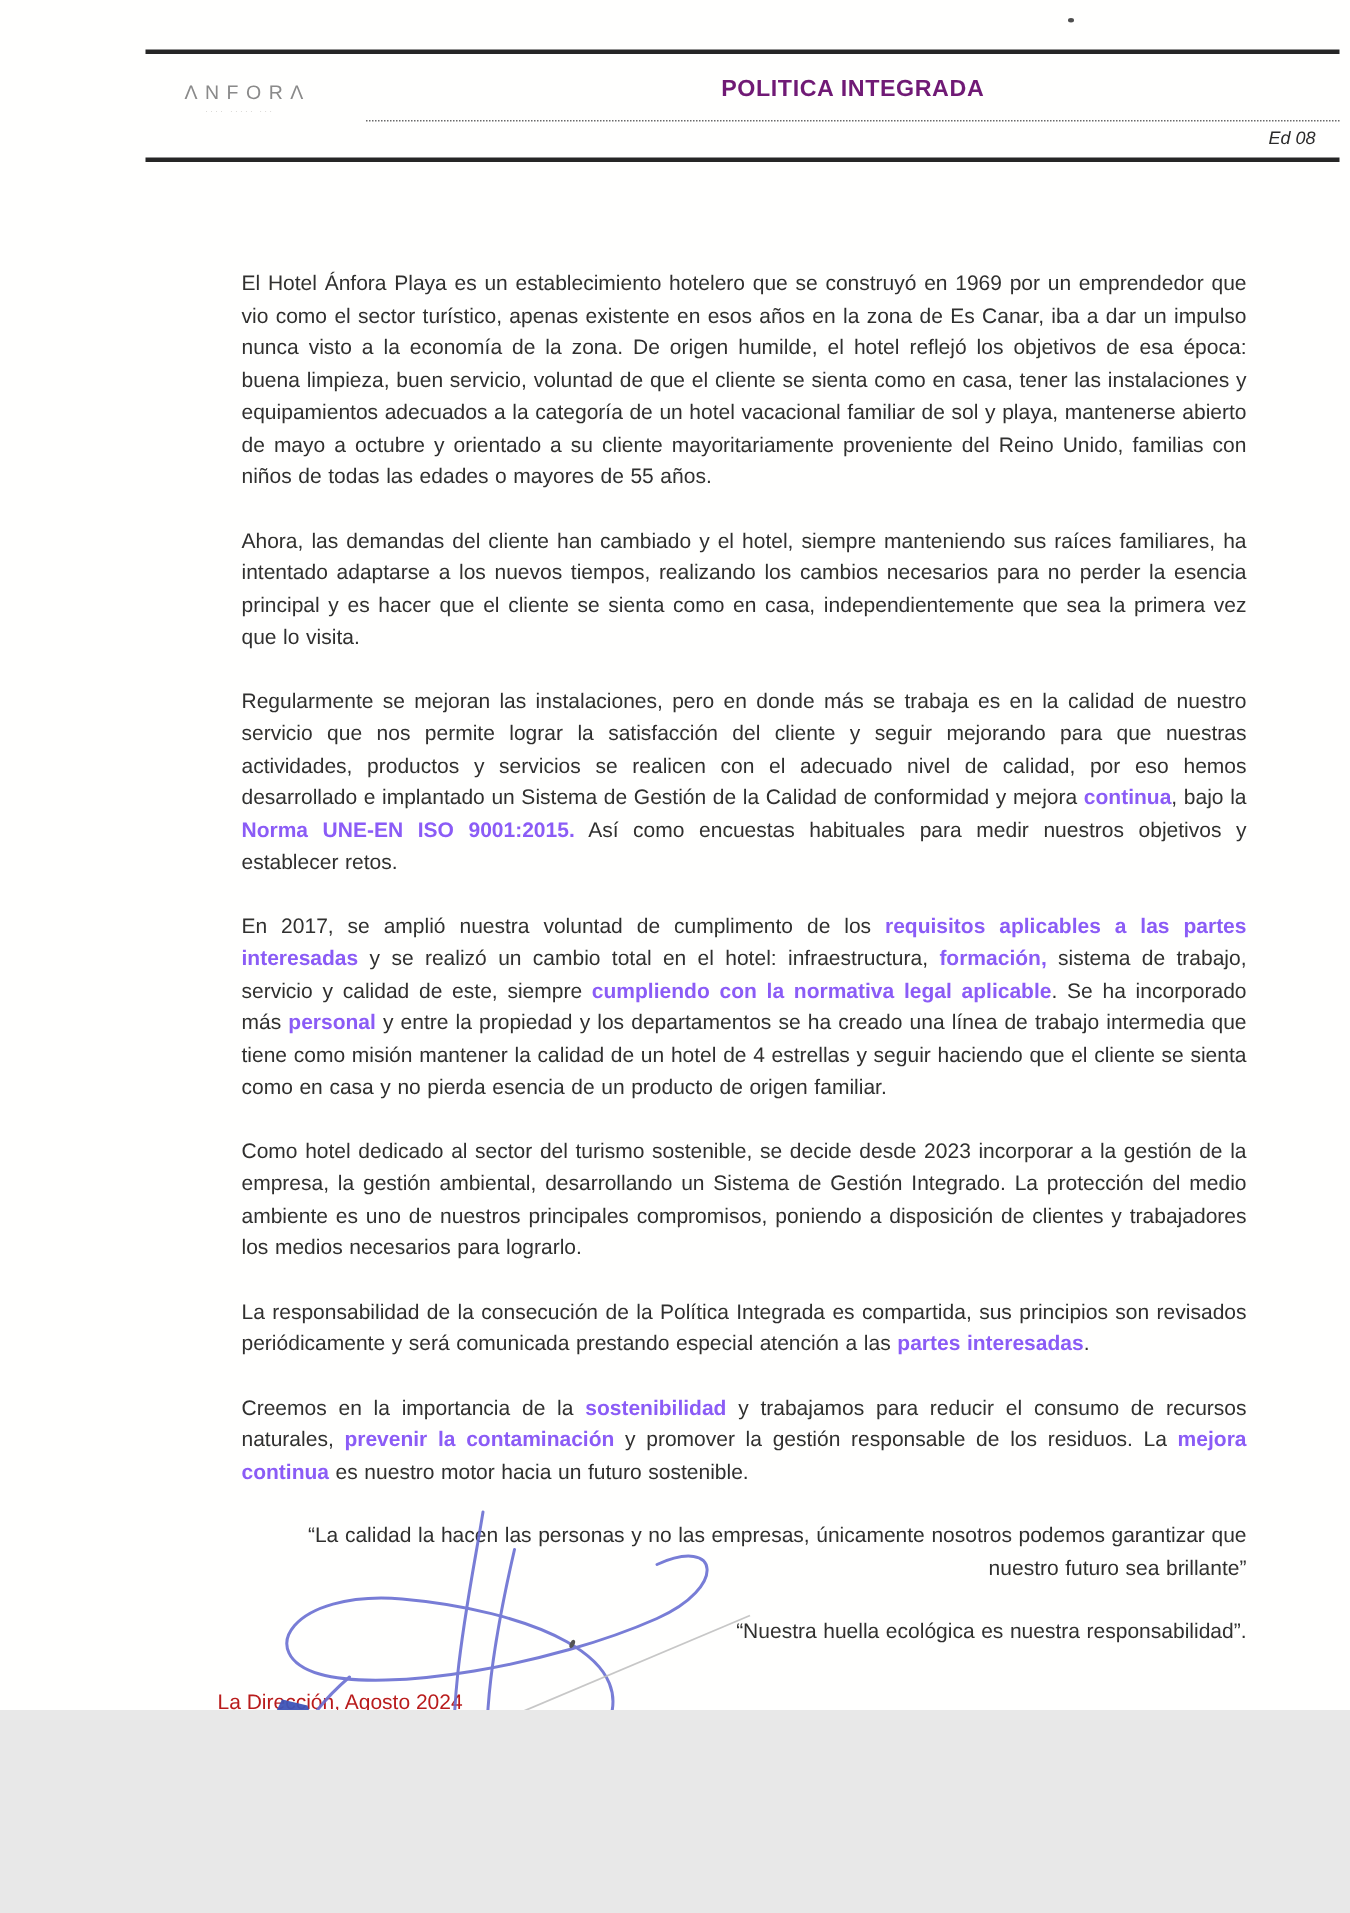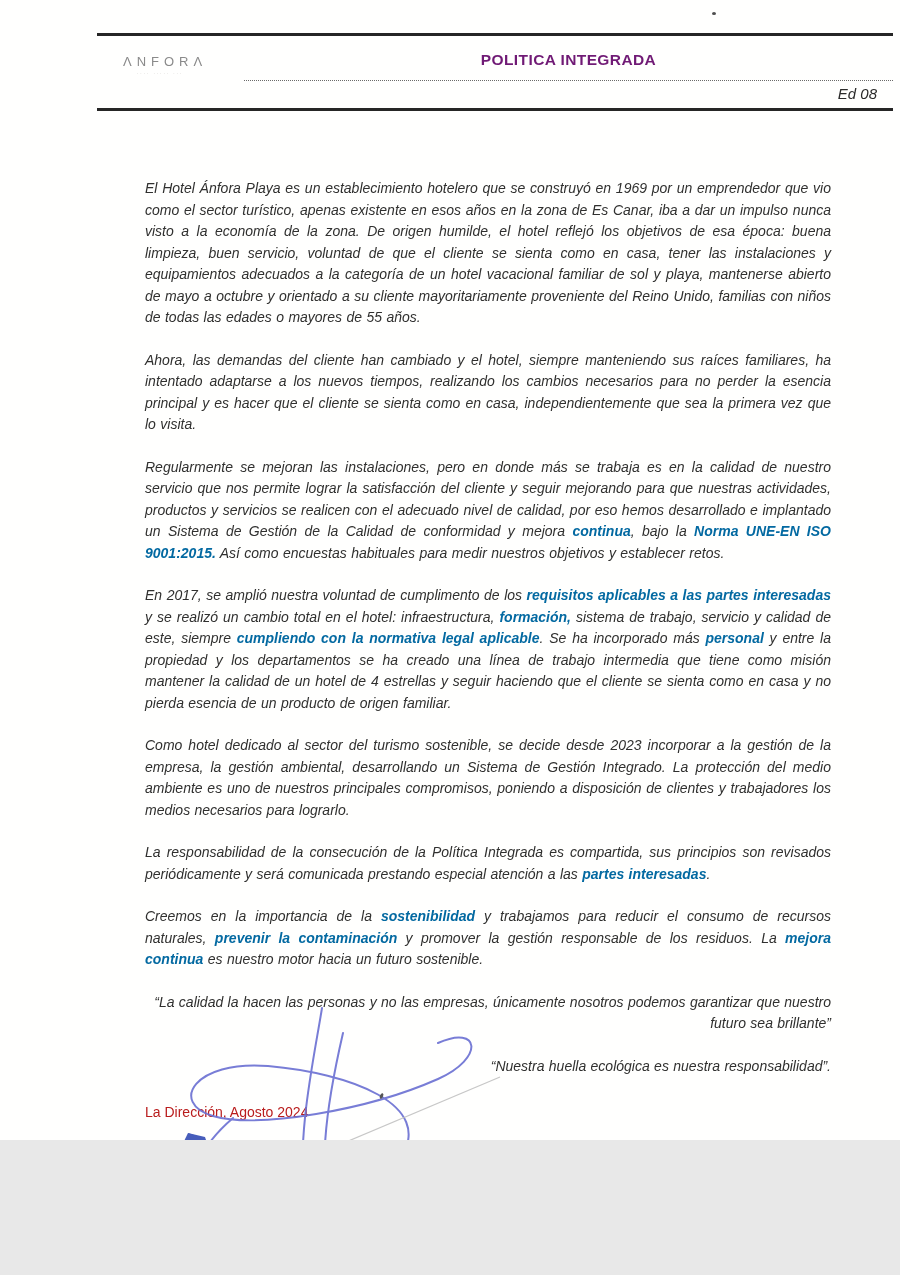--- a/index.html
+++ b/index.html
@@ -17,31 +17,31 @@
   .header-inner { display:flex; }
   .logo-cell { width:147px; padding:18px 0 6px 26px; }
   .logo-text { font-size:13px; letter-spacing:5px; color:#8a8a8a; font-weight:400; }
   .logo-sub { font-size:4px; letter-spacing:2px; color:#b5b0ab; margin:2px 0 0 14px; }
   .title-cell { flex:1; display:flex; flex-direction:column; }
   .title-row {
     text-align:center; padding:15px 0 11px;
     border-bottom:1px dotted #6a6a6a;
     font-weight:bold; font-size:15.5px; letter-spacing:0.4px; color:#701a75;
   }
-  .ed-row { text-align:right; font-style:italic; font-size:15px; color:#2a2a2a; padding:4px 16px 6px 0; }
+  .ed-row { text-align:right; font-style:italic; font-size:12px; color:#2a2a2a; padding:4px 16px 6px 0; }
   
   .content { position:absolute; left:145px; top:178px; width:686px; }
   .para, .quote {
-    font-size:14px; line-height:21.5px; margin:0 0 21px 0;
-    color:#30302f; word-spacing:0.5px;font-style:italic;
+    font-size:14px; line-height:21.5px; margin:0 0 21px 16px;
+    color:#30302f; word-spacing:0.5px;
   }
   .para { text-align:justify; }
   .quote { text-align:right; }
   .indent { padding-left:5px; }
-  .para b, .quote b { font-weight:bold; color:#0369a1; }
+  .para b, .quote b { font-weight:bold; color:#8b5cf6; }
   .signoff { font-size:14px; line-height:21.5px; margin-top:25px; color:#b91c1c; }
   
   .stamp-contact {
     position:absolute; left:221px; top:1151px; color:#3e54ba; opacity:0.9;
     transform:rotate(-0.8deg);
   }
   .stamp-line { font-size:21.5px; line-height:24.5px; letter-spacing:0.5px; white-space:nowrap; }
   .stamp-line.l2 { margin-left:8px; }
   .stamp-line.l3 { margin-left:24px; }
   .stamp-logo-svg { position:absolute; left:130px; top:1132px; }

